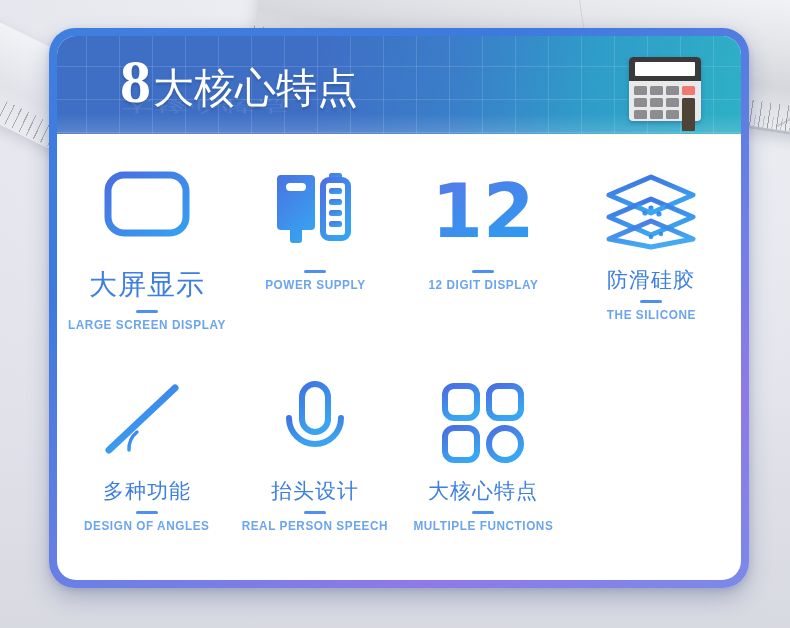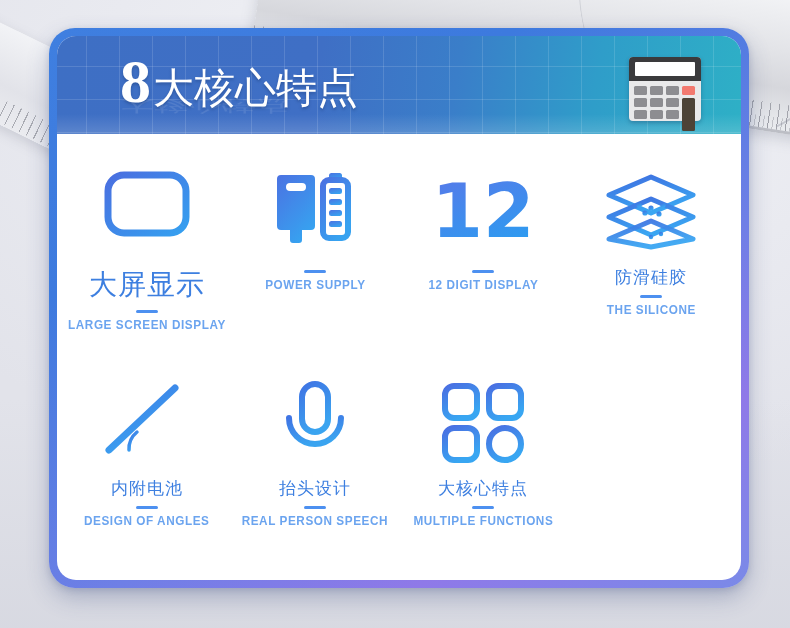--- a/index.html
+++ b/index.html
@@ -189,21 +189,21 @@
     width:22px; height:3px; border-radius:2px;
     background:#4d90f0; margin:6px 0 5px;
   }
   .label-en {
     font-size:12.5px; font-weight:bold; color:#6ba4ef;
     letter-spacing:.6px;
     font-family:"Liberation Sans", sans-serif;
     transform:scaleX(.94);
     white-space:nowrap;
   }
-  .row2 .label-cn { font-size:17px; }
+  .row2 .label-cn { font-size:21px; }
 
   svg { display:block; }
 </style>
 </head>
 <body>
 
 <div class="bg">
   <div class="bg-base"></div>
 
   <div class="ruler">
@@ -361,21 +361,21 @@
             </linearGradient>
               </defs>
             <g stroke="url(#g6)" fill="none" stroke-linecap="round">
               <line x1="78" y1="8" x2="12" y2="70" stroke-width="7"></line>
               <line x1="8" y1="70" x2="92" y2="70" stroke-width="7"></line>
               <line x1="48" y1="36" x2="48" y2="70" stroke-width="4"></line>
               <path d="M32 70 A22 22 0 0 1 40 52" stroke-width="3.5"></path>
             </g>
           </svg>
         </div>
-        <div class="label-cn">内附电池</div>
+        <div class="label-cn">多种功能</div>
         <div class="divider"></div>
         <div class="label-en">DESIGN OF ANGLES</div>
       </div>
 
       <div class="cell row2">
         <div class="icon-wrap">
           <svg width="100" height="86" viewBox="0 0 100 86">
             <defs>
                 <linearGradient id="g7" x1="0" y1="0" x2="0.4" y2="1">
               <stop offset="0%" stop-color="#3f74e4"></stop>

